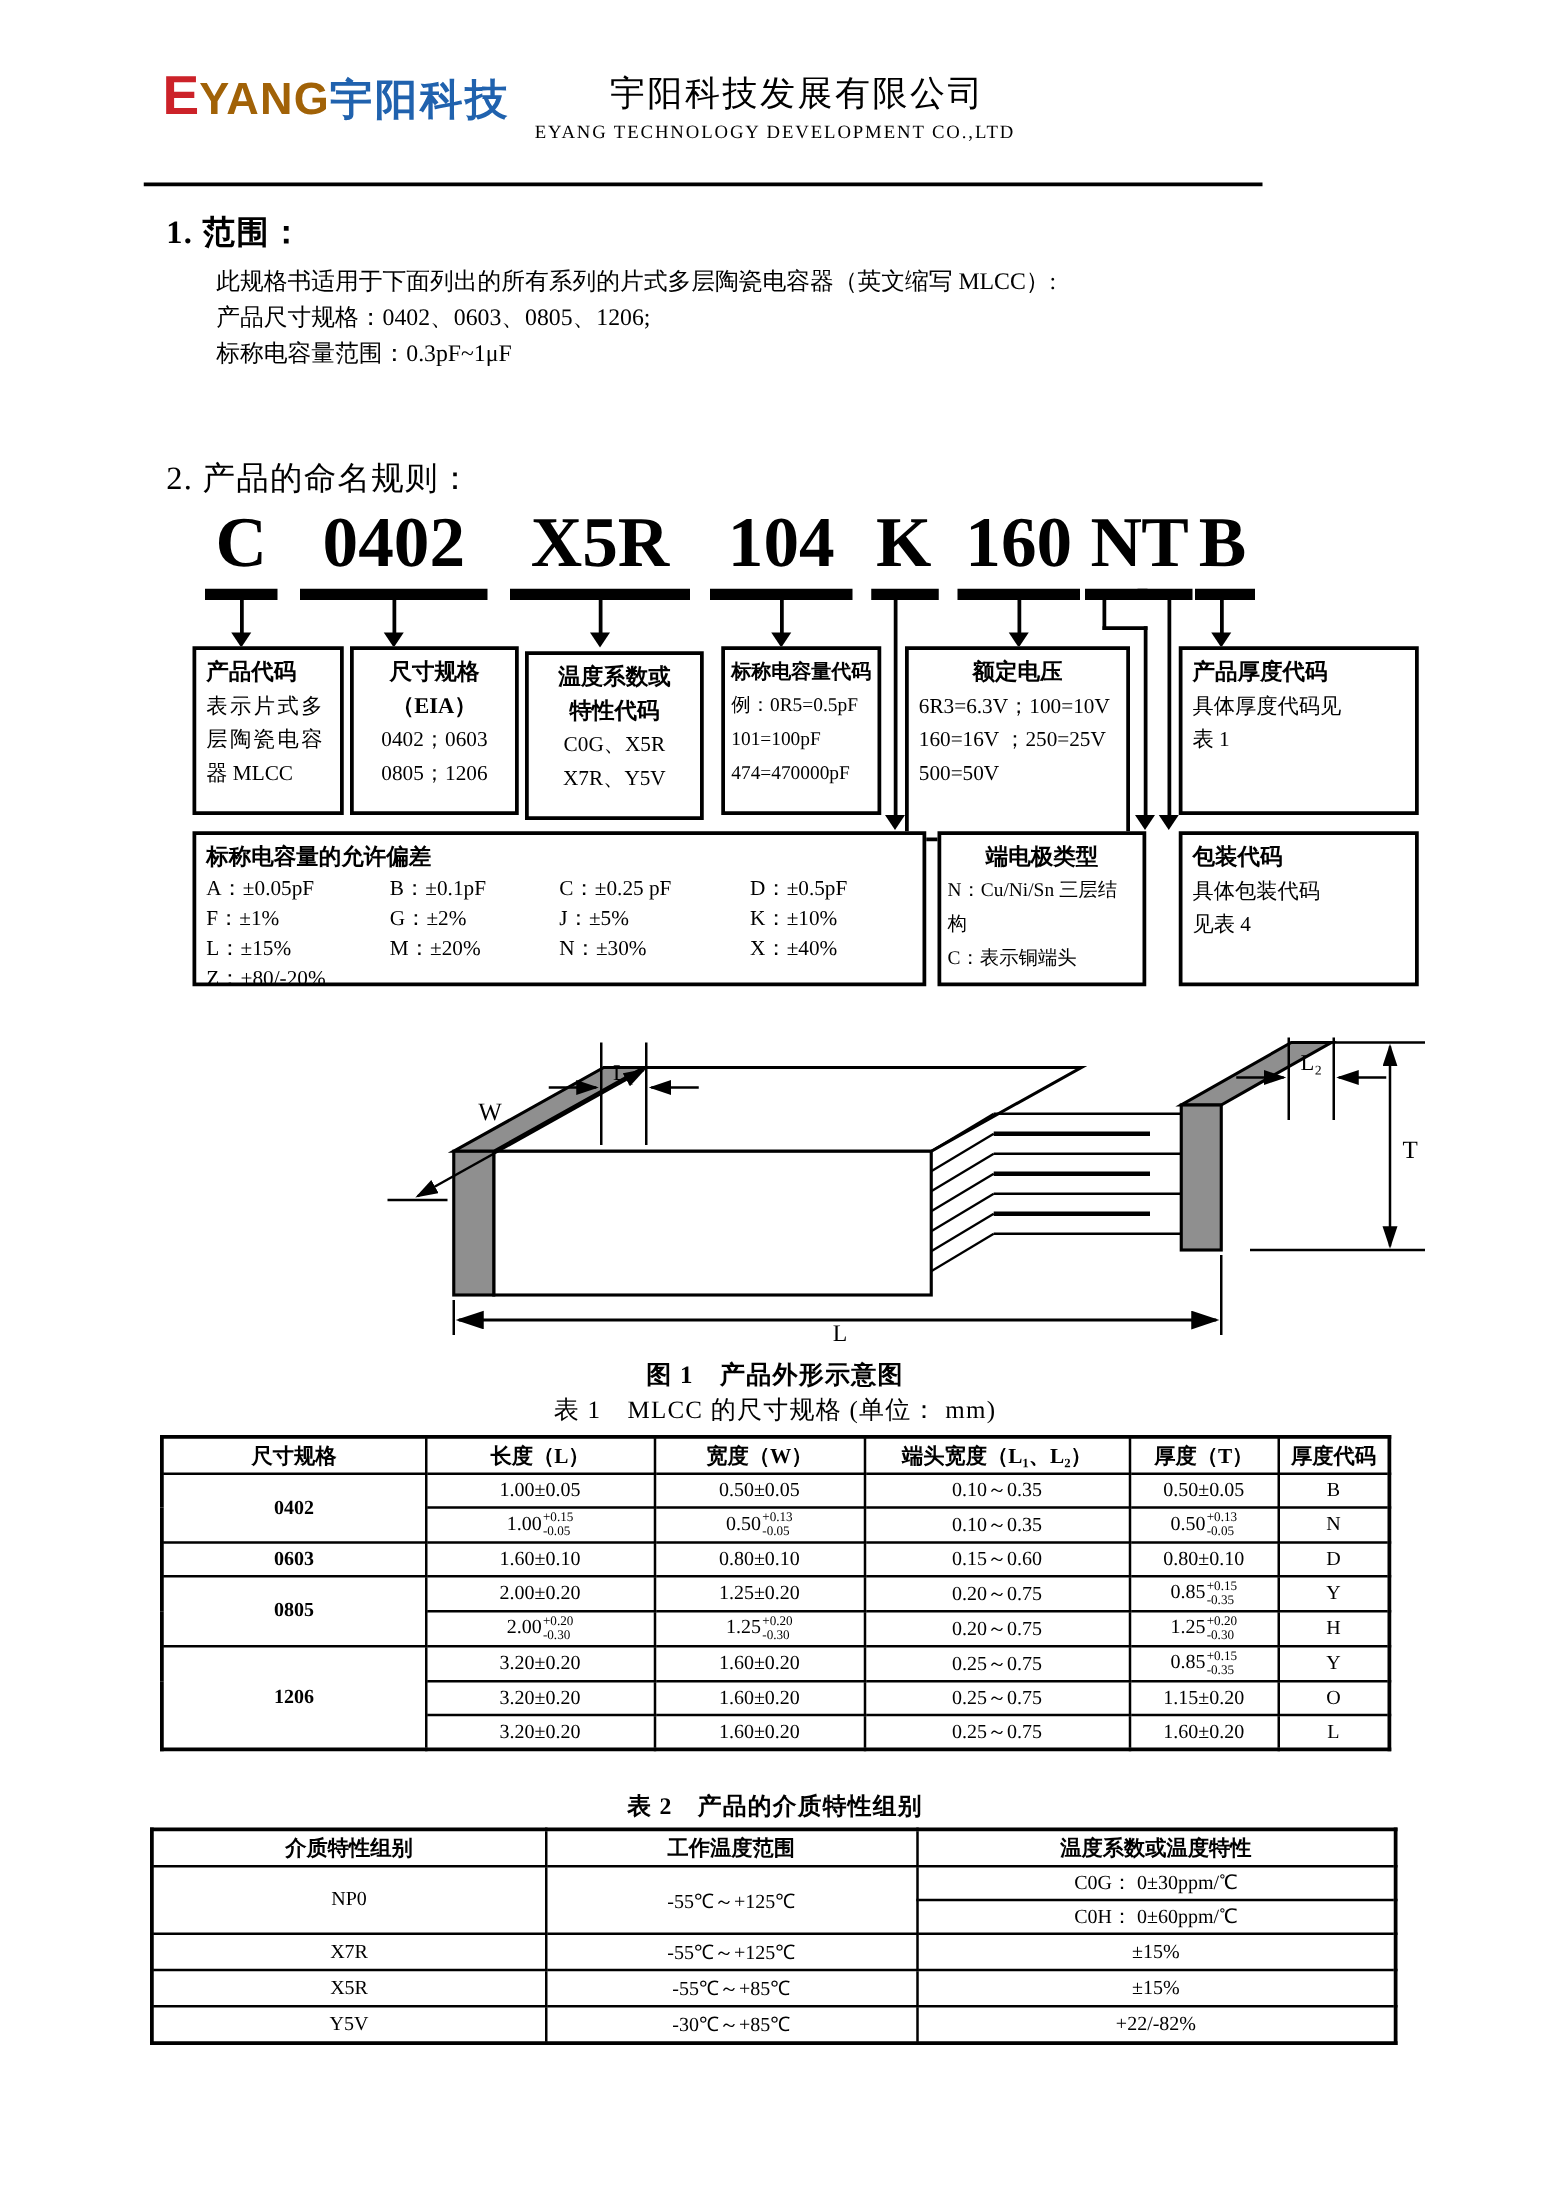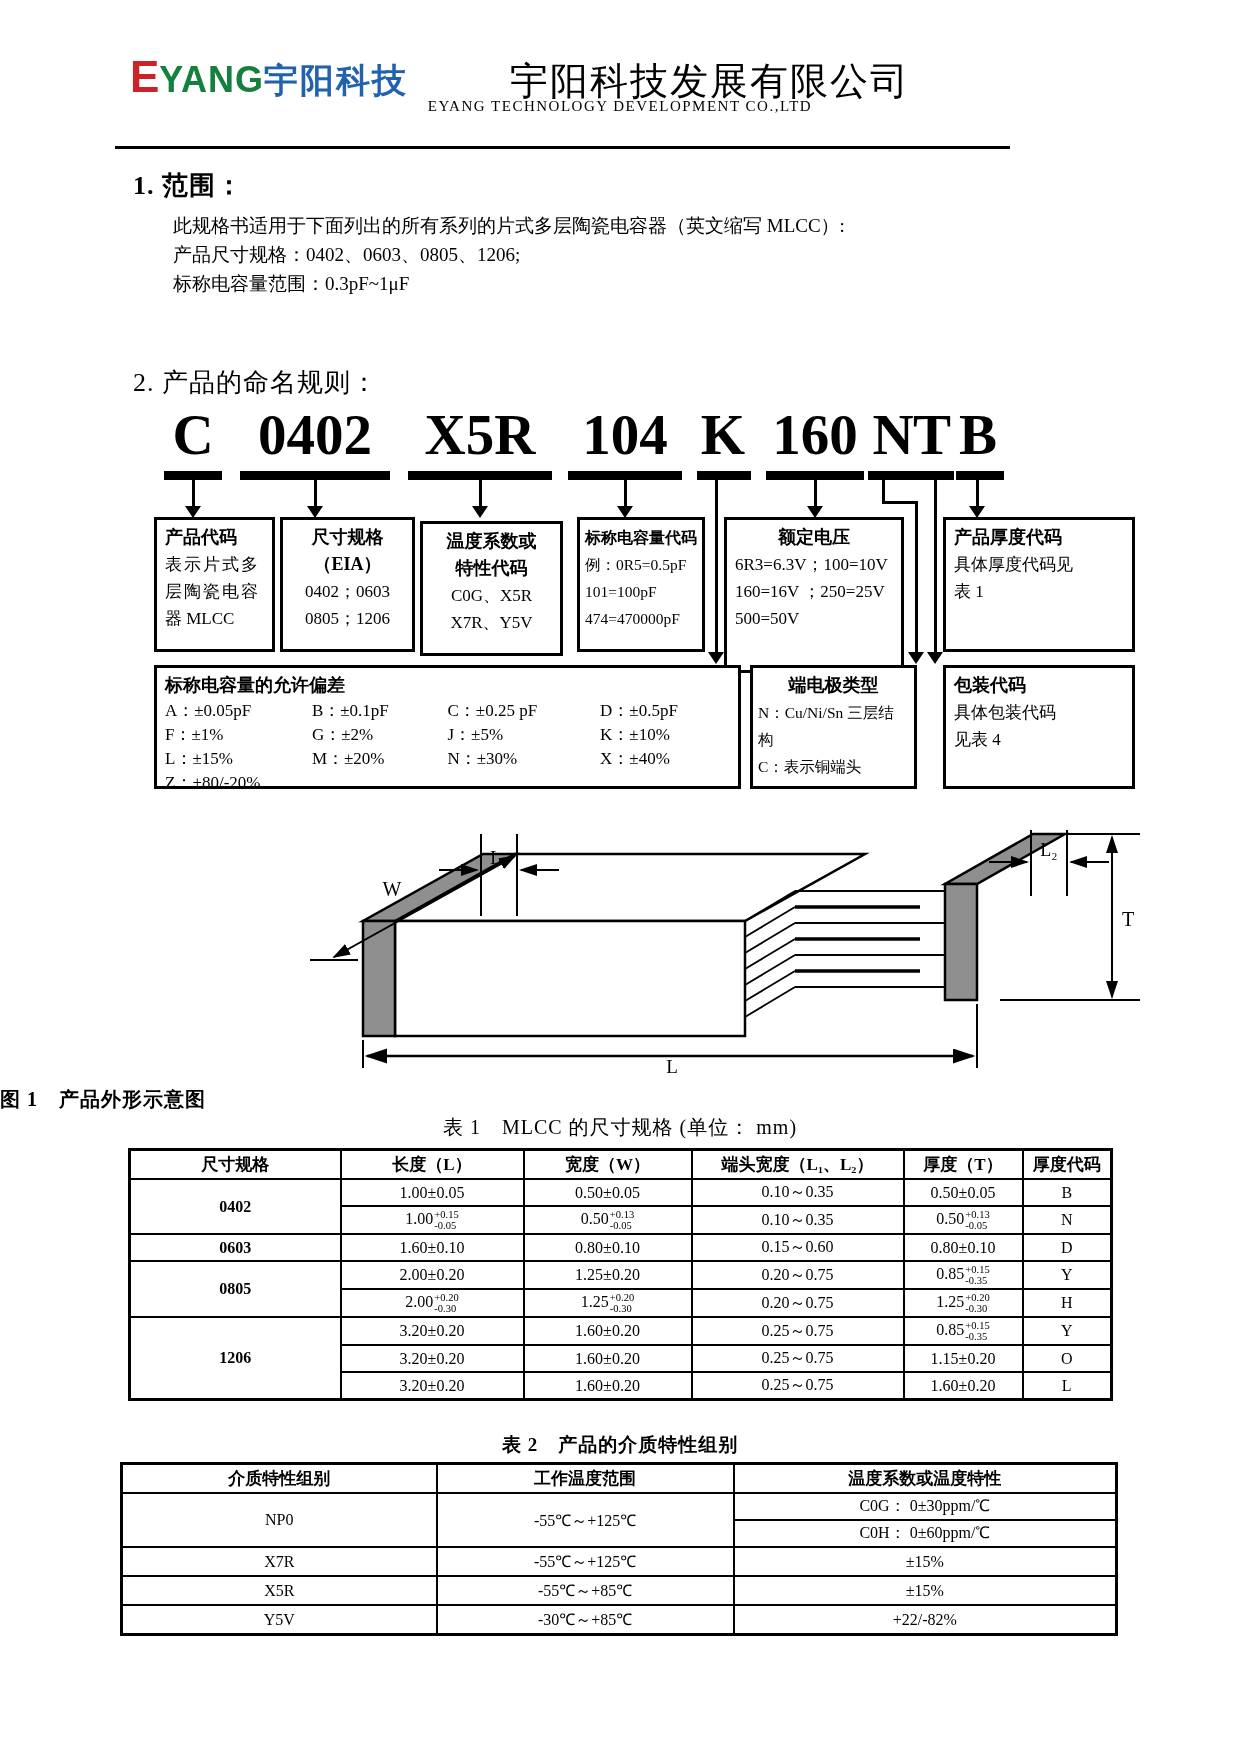--- a/index.html
+++ b/index.html
@@ -1,24 +1,24 @@
 <!DOCTYPE html>
 <html><head>
 <meta charset="utf-8">
 <style>
   html,body{margin:0;padding:0;background:#fff;}
   .page{position:relative;width:1240px;height:1755px;background:#fff;color:#000;
         font-family:"Liberation Serif",serif;overflow:hidden;}
   
   .logo{position:absolute;left:130px;top:52px;font-family:"Liberation Sans",sans-serif;font-weight:bold;white-space:nowrap;}
   .logo-e{font-size:44px;color:#cc2229;}
-  .logo-yang{font-size:36px;color:#15803d;letter-spacing:1px;}
+  .logo-yang{font-size:36px;color:#a16207;letter-spacing:1px;}
   .logo-cn{font-size:34px;color:#2062ae;letter-spacing:2px;}
-  .company-cn{position:absolute;left:330px;top:56px;width:580px;text-align:right;
-              font-family:"Liberation Sans",sans-serif;font-size:38px;letter-spacing:2px;}
+  .company-cn{position:absolute;left:348px;top:56px;width:580px;text-align:center;
+              font-family:"Liberation Sans",sans-serif;font-size:28px;letter-spacing:2px;}
   .company-en{position:absolute;left:330px;top:98px;width:580px;text-align:center;
               font-size:15px;letter-spacing:1.5px;}
   .header-rule{position:absolute;left:115px;top:146px;width:895px;height:3px;background:#000;}
   
   .sec1{position:absolute;left:133px;top:168px;width:960px;}
   .sec-h{font-size:26px;font-weight:bold;letter-spacing:1px;}
   .sec1-lines{margin:8px 0 4px 40px;font-size:19px;line-height:29px;}
   
   .naming{position:absolute;left:0;top:362px;width:1240px;height:436px;}
   .h2{position:absolute;left:133px;top:3px;font-size:26px;font-weight:normal;letter-spacing:1px;}
@@ -29,21 +29,21 @@
   .ahead{position:absolute;width:0;height:0;border-left:8px solid transparent;
          border-right:8px solid transparent;border-top:12px solid #000;}
   .nbox{position:absolute;border:3px solid #000;background:#fff;box-sizing:border-box;
         font-size:17px;line-height:27px;padding:4px 8px;}
   .nbox-title{font-weight:bold;font-size:18px;}
   .tc{text-align:center;}
   .sp2{letter-spacing:2px;}
   .tol-grid{display:grid;grid-template-columns:26% 24% 27% 23%;line-height:24px;font-size:17px;}
   
   .figwrap{position:absolute;left:300px;top:824px;}
-  .figcap{position:absolute;left:0;top:1086px;width:1240px;
+  .figcap{position:absolute;left:0;top:1086px;width:1240px;text-align:center;
           font-size:20px;font-weight:bold;letter-spacing:1px;}
   .tab1cap{position:absolute;left:0;top:1114px;width:1240px;text-align:center;
            font-size:20px;font-weight:normal;letter-spacing:1px;}
   
   table.dtable{border-collapse:collapse;border:3px solid #000;table-layout:fixed;background:#fff;}
   .dtable th,.dtable td{border:2px solid #000;text-align:center;padding:2px 4px;
                         font-size:16px;vertical-align:middle;}
   .dtable th{font-size:17px;font-weight:bold;}
   .t1{position:absolute;left:128px;top:1148px;width:982px;}
   .t2cap{position:absolute;left:0;top:1432px;width:1240px;text-align:center;

